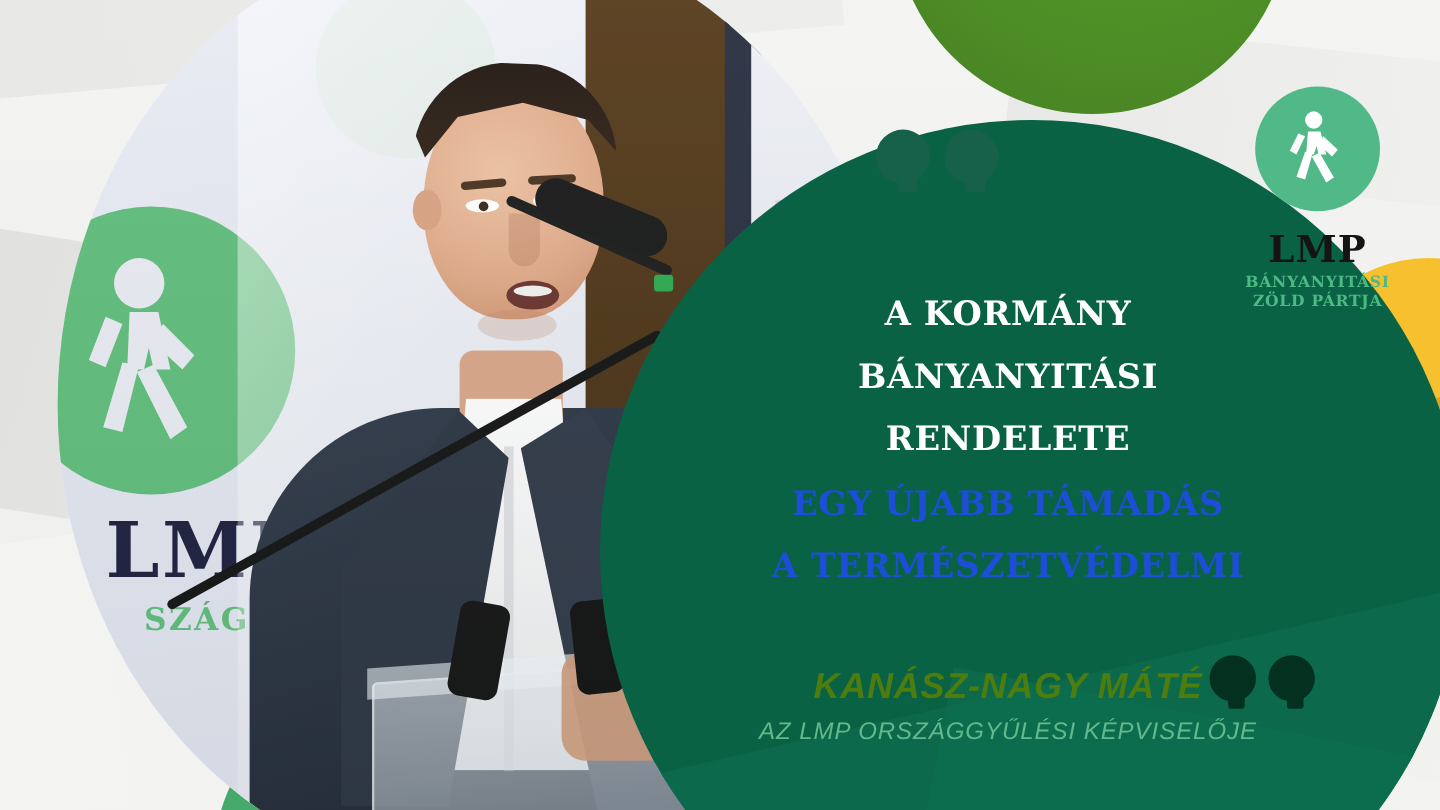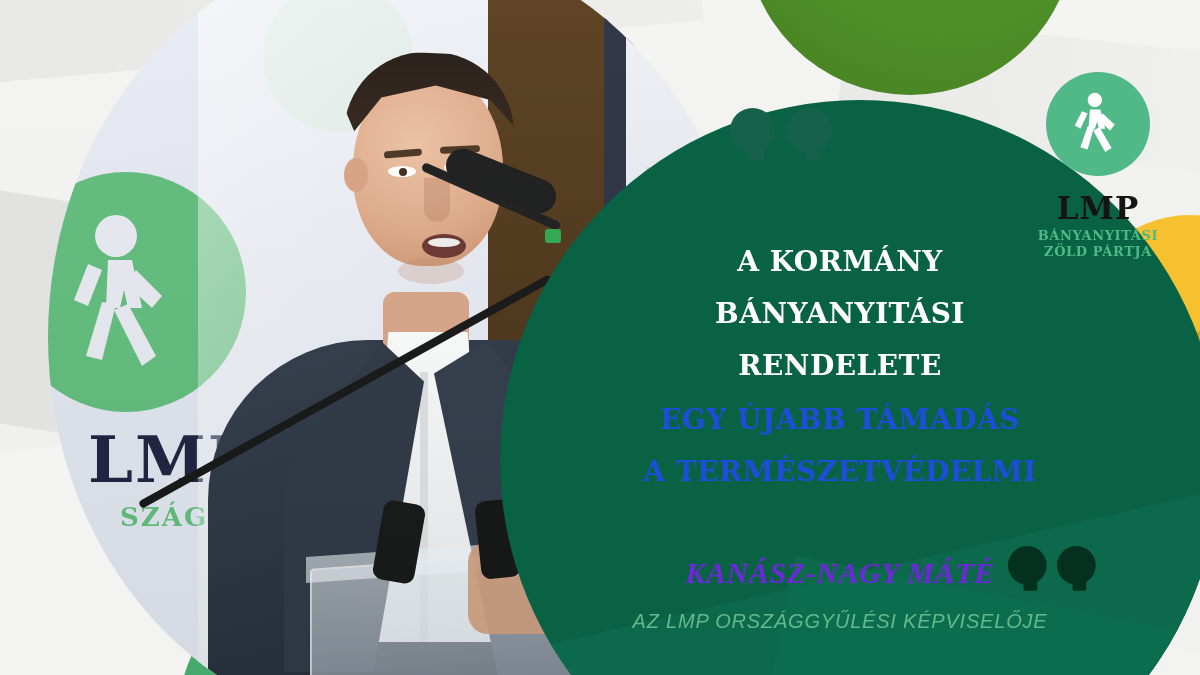--- a/index.html
+++ b/index.html
@@ -125,23 +125,23 @@
 
   
   #headline{left:560px;top:236px;width:560px;text-align:center;}
   .hl-line{font-family:"DejaVu Serif",serif;font-weight:700;color:#ffffff;
     font-size:28px;line-height:52px;letter-spacing:.5px;text-transform:uppercase;white-space:nowrap;}
   .hl-line.y{color:#1d4ed8;}
   #headline .ln3{margin-bottom:2px;}
 
   
   #attrib{left:560px;top:556px;width:560px;text-align:center;}
-  #speaker-name{font-family:Liberation Serif, serif;font-style:italic;font-weight:700;
-    font-size:30px;color:#6d28d9;letter-spacing:.6px;text-transform:uppercase;}
-  #speaker-role{margin-top:20px;font-family:"Liberation Sans",sans-serif;font-style:italic;font-weight:400;
+  #speaker-name{font-family:Liberation Sans, sans-serif;font-style:italic;font-weight:700;
+    font-size:30px;color:#4d7c0f;letter-spacing:.6px;text-transform:uppercase;}
+  #speaker-role{margin-top:9px;font-family:"Liberation Sans",sans-serif;font-style:italic;font-weight:400;
     font-size:20px;color:#63b98c;letter-spacing:.8px;text-transform:uppercase;}
 
   
   #logo{left:1028px;top:72px;width:140px;text-align:center;}
   #logo-mark{width:104px;height:104px;border-radius:50%;background:#50b987;margin:0 auto;position:relative;}
   #logo-mark svg{position:absolute;left:50%;top:50%;transform:translate(-50%,-50%);}
   #logo-wordmark{margin-top:16px;font-family:"DejaVu Serif",serif;font-weight:700;font-size:31px;
     color:#141414;letter-spacing:1px;line-height:32px;}
   #logo-tagline{margin-top:4px;font-family:"DejaVu Serif",serif;font-weight:700;font-size:13px;
     color:#4dba85;letter-spacing:.6px;line-height:16px;}

